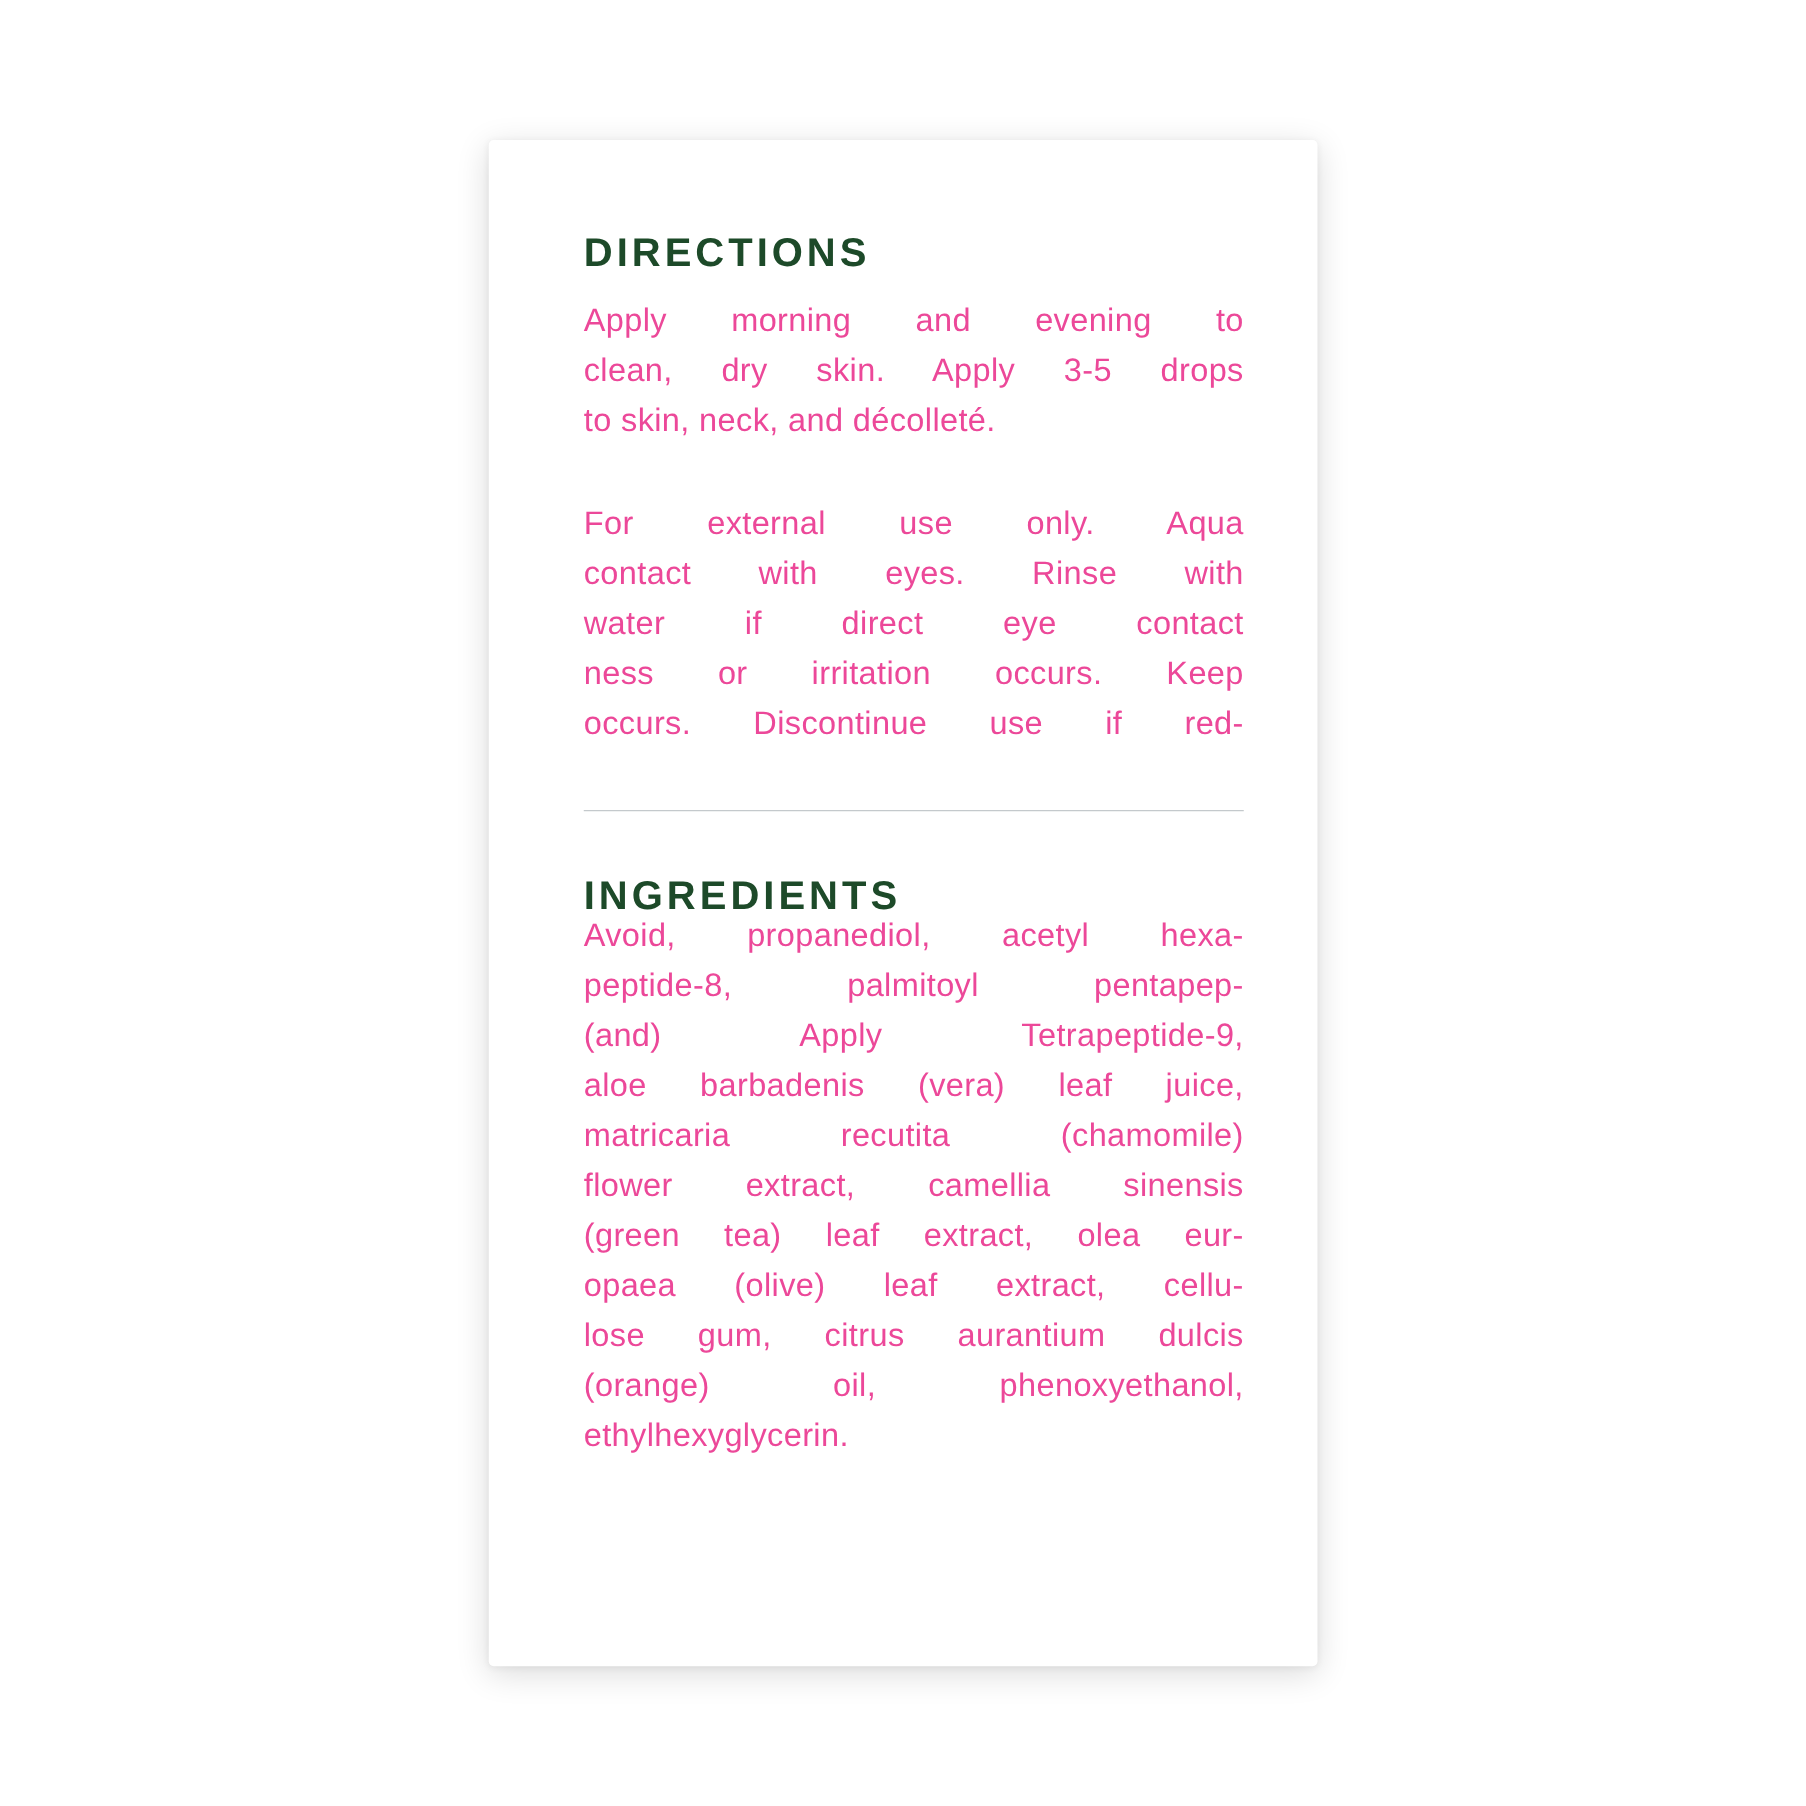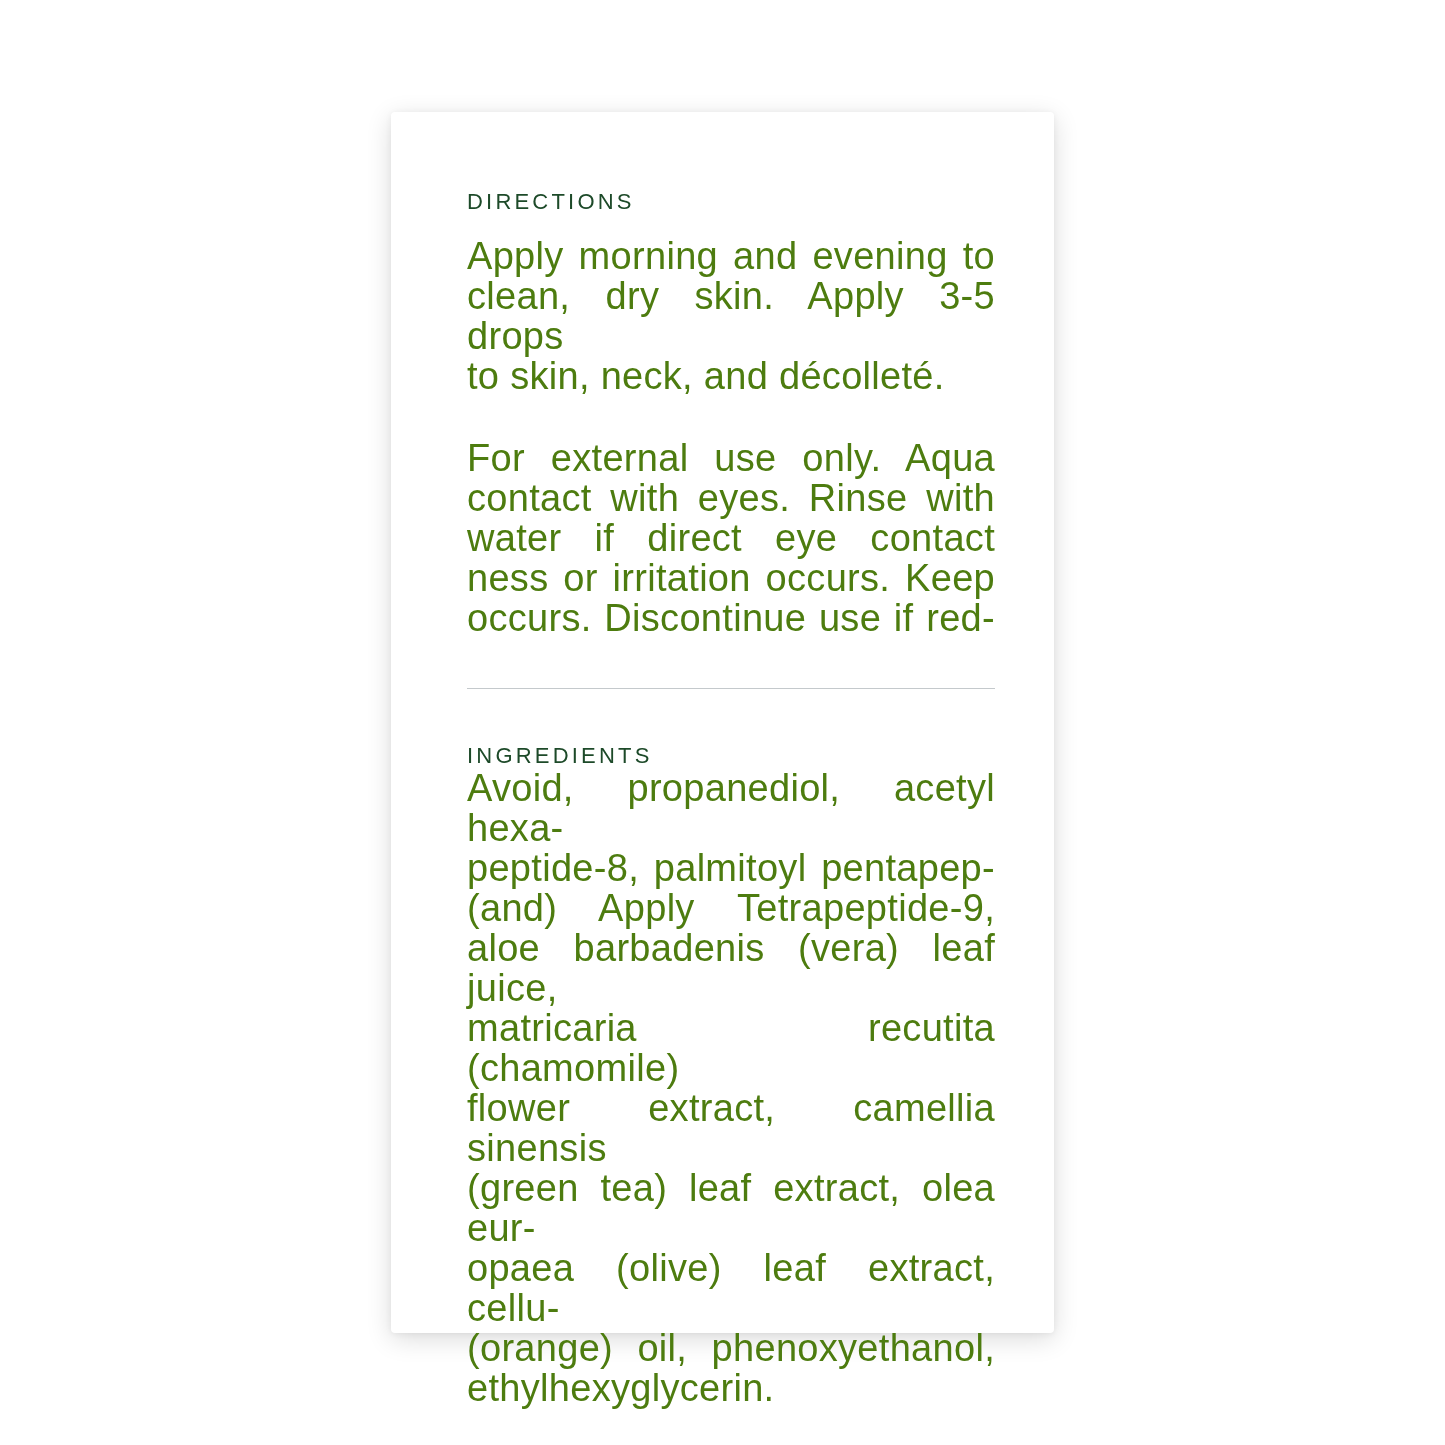--- a/index.html
+++ b/index.html
@@ -21,34 +21,34 @@
   .label-card {
     box-sizing: border-box;
     width: 663px;
     height: 1221px;
     background: #ffffff;
     border-radius: 4px;
     box-shadow: 0 6px 26px rgba(0,0,0,0.14), 0 1px 6px rgba(0,0,0,0.06);
     padding: 78px 59px 49px 76px;
   }
   .section-heading {
-    font-size: 22px;
+    font-size: 32px;
     line-height: 24px;
-    font-weight: 400;
+    font-weight: 700;
     letter-spacing: 3.2px;
     color: #1d4a29;
     margin: 0;
   }
   .heading-directions { margin-bottom: 22px; }
   .heading-ingredients { }
   .body-text {
-    font-size: 38px;
+    font-size: 26px;
     line-height: 40px;
     letter-spacing: 0.3px;
-    color: #4d7c0f;
+    color: #ec4899;
     margin: 0;
   }
   .para-gap { margin-top: 42px; }
   .tline {
     text-align: justify;
     text-align-last: justify;
   }
   .tline-last {
     text-align-last: left;
   }
@@ -90,19 +90,20 @@
 
       <div class="body-text">
           <div class="tline">Avoid, propanediol, acetyl hexa-</div>
           <div class="tline">peptide-8, palmitoyl pentapep-</div>
           <div class="tline">(and) Apply Tetrapeptide-9,</div>
           <div class="tline">aloe barbadenis (vera) leaf juice,</div>
           <div class="tline">matricaria recutita (chamomile)</div>
           <div class="tline">flower extract, camellia sinensis</div>
           <div class="tline">(green tea) leaf extract, olea eur-</div>
           <div class="tline">opaea (olive) leaf extract, cellu-</div>
+          <div class="tline">lose gum, citrus aurantium dulcis</div>
           <div class="tline">(orange) oil, phenoxyethanol,</div>
           <div class="tline tline-last">ethylhexyglycerin.</div>
         </div>
     </div>
 
   </div>
 </div>
 
 </body></html>

